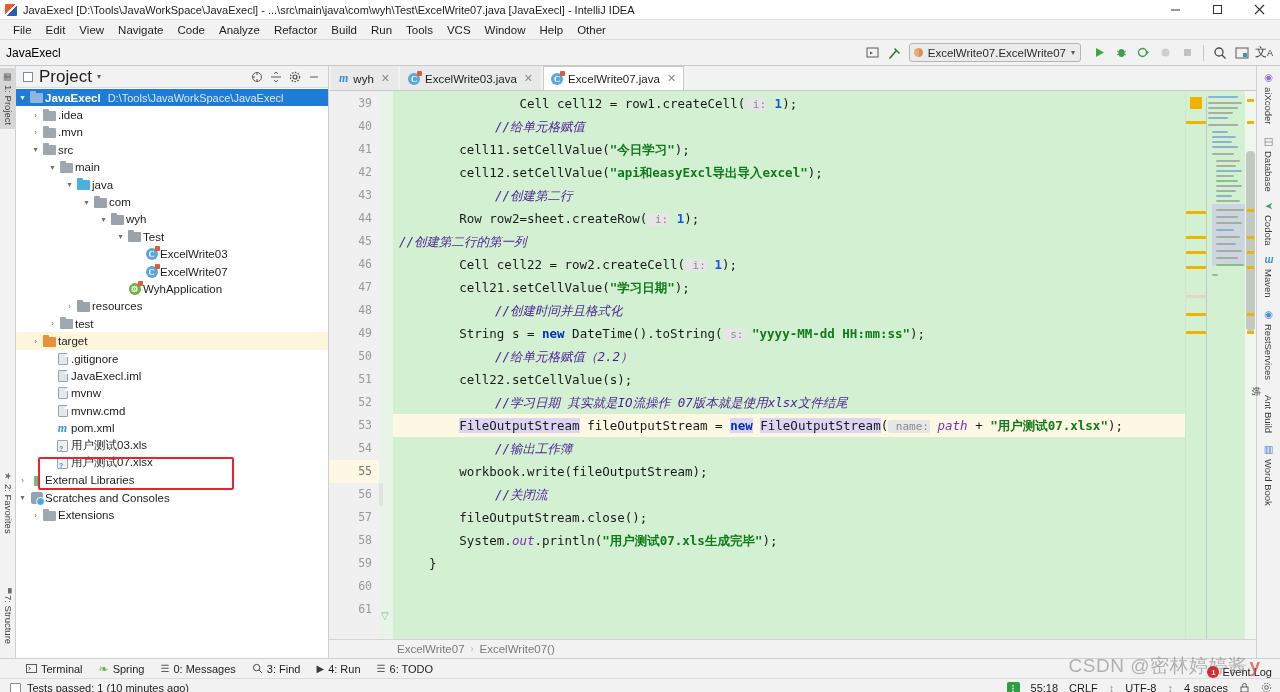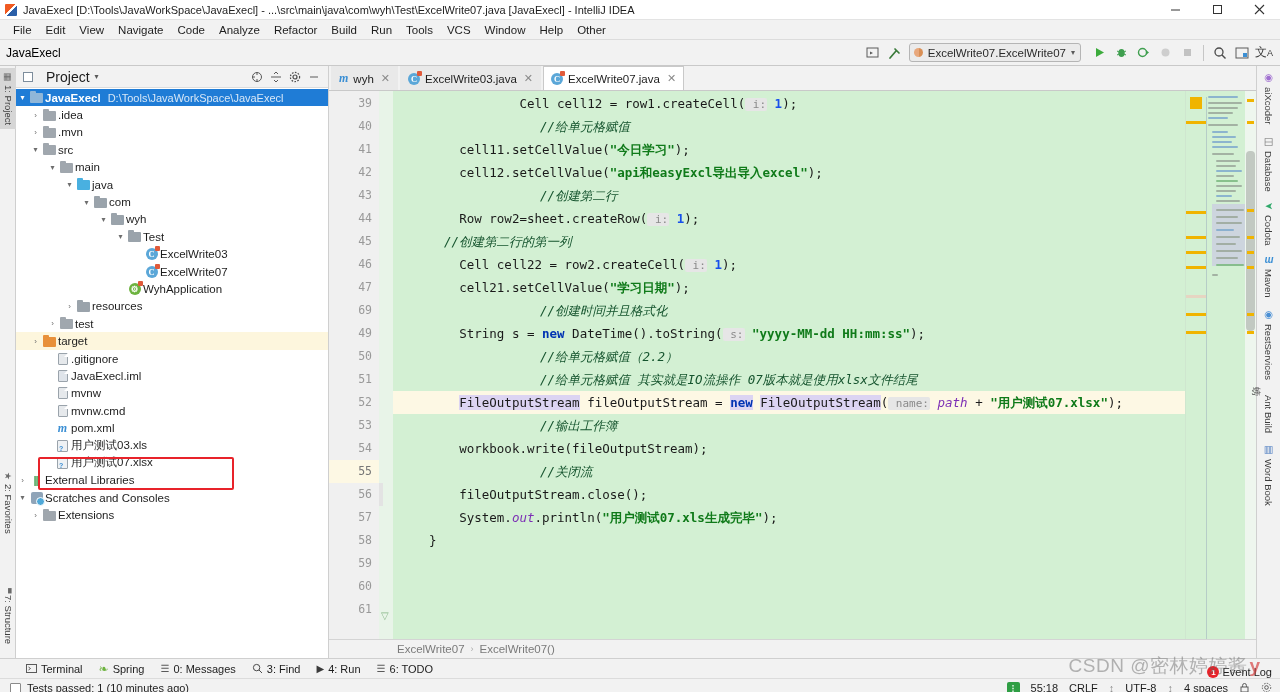--- a/index.html
+++ b/index.html
@@ -97,21 +97,21 @@
     border-right: 1px solid #cfcfcf; flex: none;
   }
   .pp-head {
     height: 22px; display: flex; align-items: center; padding: 0 3px 0 7px;
     background: #f2f2f2; border-bottom: 1px solid #dcdcdc; flex: none;
   }
   .pp-head .pp-sq {
     width: 10px; height: 10px; border: 1px solid #7d8d9c; background:#fff;
     margin-right: 6px; flex: none;
   }
-  .pp-head .pp-title { font-size: 14px; color: #1d1d1d; margin-left: 7px; }
+  .pp-head .pp-title { font-size: 17px; color: #1d1d1d; }
   .pp-head .caret { margin-left: 5px; font-size: 8px; color: #5a5a5a; }
   .pp-head .pp-tools { margin-left: auto; display: flex; align-items: center; gap: 7px; padding-right: 5px; }
   .pp-tool { color: #5a5a5a; display: flex; align-items: center; }
 
   .tree { flex: 1; overflow: hidden; padding-top: 1px; position: relative; }
   .trow {
     height: 17.4px; display: flex; align-items: center; white-space: nowrap;
     font-size: 11.5px; color: #1d1d1d; padding-right: 4px;
   }
   .trow.sel { background: #1f7cd6; color: #ffffff; }
@@ -205,21 +205,21 @@
 
   .marks { width: 14px; background:#e8f4e8; flex:none; position: relative; }
 
   .code-wrap {
     flex: 1; position: relative; overflow: hidden;
     background: #d3f0d3;
     font-family: "DejaVu Sans Mono", monospace; font-size: 12.5px;
   }
   .cl { height: 23px; line-height: 23px; white-space: pre; color: #1a1a1a; padding-left: 6px; }
   .cl.cur { background: #fdf8e4; }
-  .cmt { color: #14532d; font-style: italic; margin-left: 45px; }
+  .cmt { color: #4c1d95; font-style: italic; }
   .kw  { color: #0033b3; font-weight: bold; }
   .str { color: #0f7a19; font-weight: bold; }
   .num { color: #1750eb; font-weight: bold; }
   .hint {
     background: #e6e6e6; color: #8a8a8a; font-size: 11px; border-radius: 2px;
     padding: 0 1px; font-style: normal;
   }
   .field { color: #7d2fb5; font-style: italic; }
   .sel-hl { background: #dcd4f2; }
 
@@ -687,21 +687,21 @@
           <div style="height:1px"></div>
           <div class="gut-line">39</div>
           <div class="gut-line">40</div>
           <div class="gut-line">41</div>
           <div class="gut-line">42</div>
           <div class="gut-line">43</div>
           <div class="gut-line">44</div>
           <div class="gut-line">45</div>
           <div class="gut-line">46</div>
           <div class="gut-line">47</div>
-          <div class="gut-line">69</div>
+          <div class="gut-line">48</div>
           <div class="gut-line">49</div>
           <div class="gut-line">50</div>
           <div class="gut-line">51</div>
           <div class="gut-line">52</div>
           <div class="gut-line">53</div>
           <div class="gut-line">54</div>
           <div class="gut-line cur">55</div>
           <div class="gut-line">56</div>
           <div class="gut-line">57</div>
           <div class="gut-line">58</div>
@@ -722,21 +722,22 @@
           <div class="cl">        cell11.setCellValue(<span class="str">"今日学习"</span>);</div>
           <div class="cl">        cell12.setCellValue(<span class="str">"api和easyExcl导出导入excel"</span>);</div>
           <div class="cl cmt" style="padding-left:102px">//创建第二行</div>
           <div class="cl">        Row row2=sheet.createRow(<span class="hint"> i:</span><span class="num"> 1</span>);</div>
           <div class="cl cmt" style="">//创建第二行的第一列</div>
           <div class="cl">        Cell cell22 = row2.createCell(<span class="hint"> i:</span><span class="num"> 1</span>);</div>
           <div class="cl">        cell21.setCellValue(<span class="str">"学习日期"</span>);</div>
           <div class="cl cmt" style="padding-left:102px">//创建时间并且格式化</div>
           <div class="cl">        String s = <span class="kw">new</span> DateTime().toString(<span class="hint"> s:</span> <span class="str">"yyyy-MM-dd HH:mm:ss"</span>);</div>
           <div class="cl cmt" style="padding-left:102px">//给单元格赋值（2.2）</div>
-          <div class="cl cmt" style="padding-left:102px">//给单元格赋值 其实就是IO流操作 07版本就是使用xlsx文件结尾</div>
+          <div class="cl">        cell22.setCellValue(s);</div>
+          <div class="cl cmt" style="padding-left:102px">//学习日期 其实就是IO流操作 07版本就是使用xlsx文件结尾</div>
           <div class="cl cur">        <span class="sel-hl">FileOutputStream</span> fileOutputStream = <span class="kw sel-hl">new</span> <span class="sel-hl">FileOutputStream</span>(<span class="hint"> name:</span> <span class="field">path</span> + <span class="str">"用户测试07.xlsx"</span>);</div>
           <div class="cl cmt" style="padding-left:102px">//输出工作簿</div>
           <div class="cl">        workbook.write(fileOutputStream);</div>
           <div class="cl cmt" style="padding-left:102px">//关闭流</div>
           <div class="cl">        fileOutputStream.close();</div>
           <div class="cl">        System.<span class="field">out</span>.println(<span class="str">"用户测试07.xls生成完毕"</span>);</div>
           <div class="cl">    }</div>
         </div>
 
         <div class="minimap">

